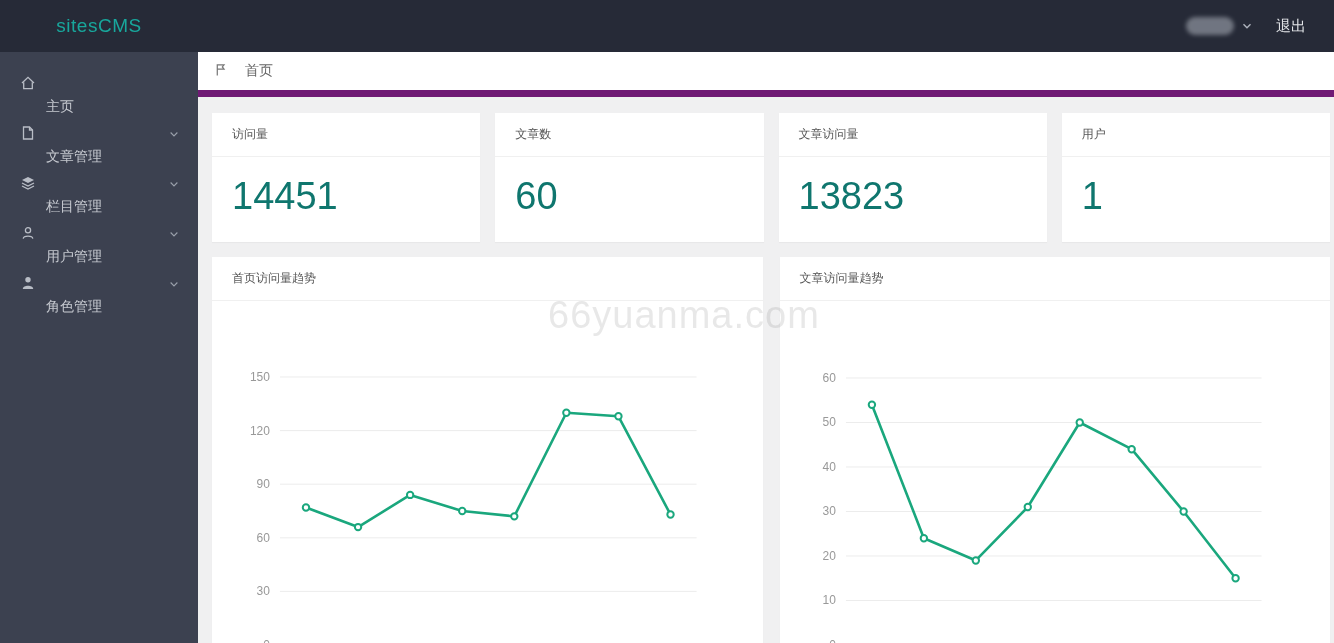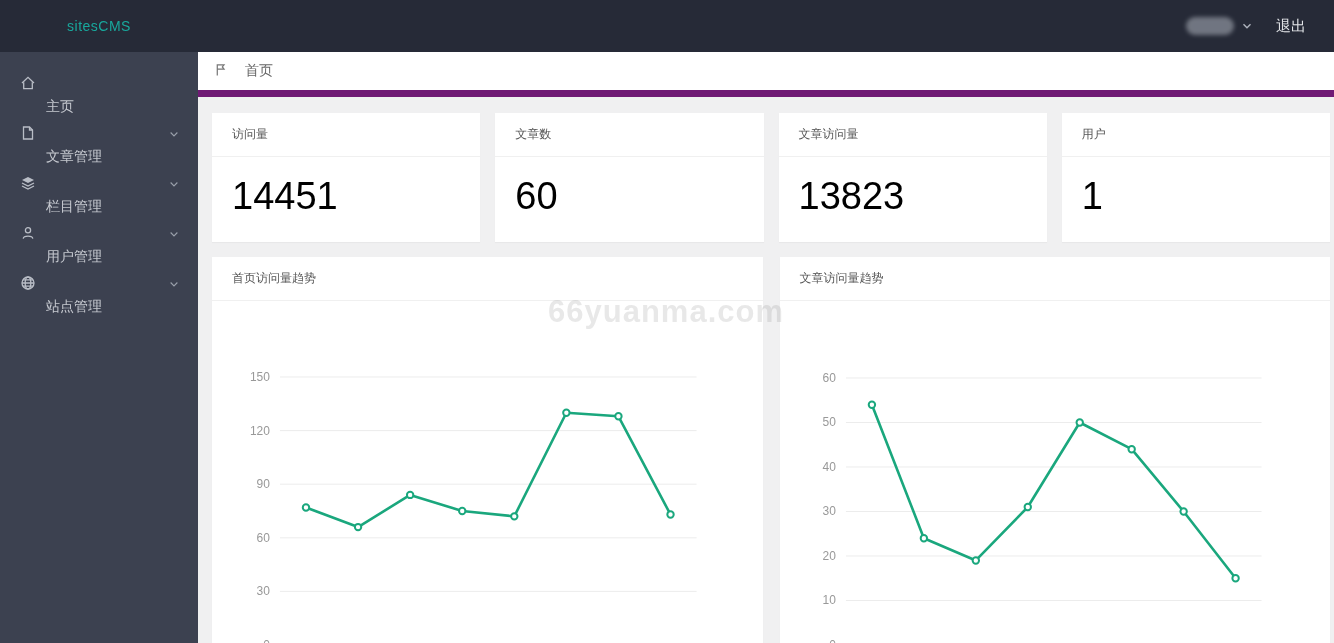--- a/index.html
+++ b/index.html
@@ -2,21 +2,21 @@
 <html><head>
 <meta charset="utf-8">
 <style>
   * { margin:0; padding:0; box-sizing:border-box; }
   html,body { width:1334px; height:643px; overflow:hidden;
     font-family:"Liberation Sans","DejaVu Sans",sans-serif; background:#f0f0f1; }
 
   
   .topbar { position:absolute; left:0; top:0; width:1334px; height:52px;
     background:#262a37; display:flex; align-items:center; z-index:5; }
-  .logo { width:198px; text-align:center; color:#18a79c; font-size:14px; letter-spacing:.5px; }
+  .logo { width:198px; text-align:center; color:#18a79c; font-size:19px; letter-spacing:.5px; }
   .topbar-right { margin-left:auto; display:flex; align-items:center; gap:22px; padding-right:28px; }
   .user-menu { display:flex; align-items:center; gap:6px; cursor:pointer; }
   .user-blur { width:48px; height:18px; border-radius:9px; background:#7e838e; filter:blur(2px); opacity:.85; }
   .chev { stroke:#aeb3bd; fill:none; stroke-width:1.6; }
   .logout { color:#e3e5e8; font-size:15px; cursor:pointer; }
 
   
   .sidebar { position:absolute; left:0; top:52px; width:198px; height:591px;
     background:#3c4150; padding-top:6px; }
   .nav-item { height:50px; display:flex; align-items:center; padding:0 18px 0 20px;
@@ -35,28 +35,28 @@
   .crumbbar .ficon svg { width:15px; height:15px; stroke:#777; fill:none; stroke-width:1.3; margin-right:8px; }
   .crumb-label { color:#666; font-size:14px; margin-left:8px; }
 
   
   .content { position:absolute; left:198px; top:97px; width:1136px; height:546px;
     padding:16px 4px 0 14px; }
   .stat-row { display:grid; grid-template-columns:repeat(4,1fr); gap:15px; }
   .card { background:#fff; box-shadow:0 1px 1px rgba(0,0,0,.03); }
   .card-head { padding:13px 20px; font-size:12px; color:#555; border-bottom:1px solid #f0f0f0; }
   .stat-body { padding:17px 20px 22px; }
-  .stat-num { font-size:38px; color:#000000; line-height:1.2; }
+  .stat-num { font-size:38px; color:#0f766e; line-height:1.2; }
 
   .chart-row { display:grid; grid-template-columns:1fr 1fr; gap:17px; margin-top:15px; }
   .chart-card { min-height:520px; }
   .chart-svg { display:block; width:100%; height:400px; }
 
   .watermark { position:absolute; left:548px; top:294px; z-index:9;
-    font-size:31px; color:rgba(90,90,90,.14); letter-spacing:1px; pointer-events:none;font-weight:bold; }
+    font-size:38px; color:rgba(90,90,90,.14); letter-spacing:1px; pointer-events:none; }
 </style>
 </head>
 <body>
 
 <div class="topbar">
   <div class="logo">sitesCMS</div>
   <div class="topbar-right">
     <div class="user-menu">
       <span class="user-blur"></span>
       <svg class="chev" width="14" height="14" viewBox="0 0 16 16">
@@ -109,26 +109,25 @@
         </svg>
       </span>
       <span class="nlabel">用户管理</span>
       <span class="nchev"><svg viewBox="0 0 16 16">
           <path d="M3.5 6l4.5 4.5L12.5 6"></path>
         </svg></span>
     </div>
     <div class="nav-item">
       <span class="nicon">
         <svg viewBox="0 0 16 16">
-          <circle cx="8" cy="8" r="6"></circle>
-          <ellipse cx="8" cy="8" rx="2.8" ry="6"></ellipse>
-          <path d="M2 8h12M3 4.8h10M3 11.2h10"></path>
-        </svg>
-      </span>
-      <span class="nlabel">站点管理</span>
+          <circle class="fil" cx="8" cy="4.8" r="2.7"></circle>
+          <path class="fil" d="M2.8 14c0-4.2 10.4-4.2 10.4 0z"></path>
+        </svg>
+      </span>
+      <span class="nlabel">角色管理</span>
       <span class="nchev"><svg viewBox="0 0 16 16">
           <path d="M3.5 6l4.5 4.5L12.5 6"></path>
         </svg></span>
     </div>
   </div>
 
 <div class="crumbbar">
   <span class="ficon">
     <svg viewBox="0 0 16 16">
         <path d="M3.5 2.5v12M3.5 3h7.2l-1.8 2.3 1.8 2.3H3.5"></path>

